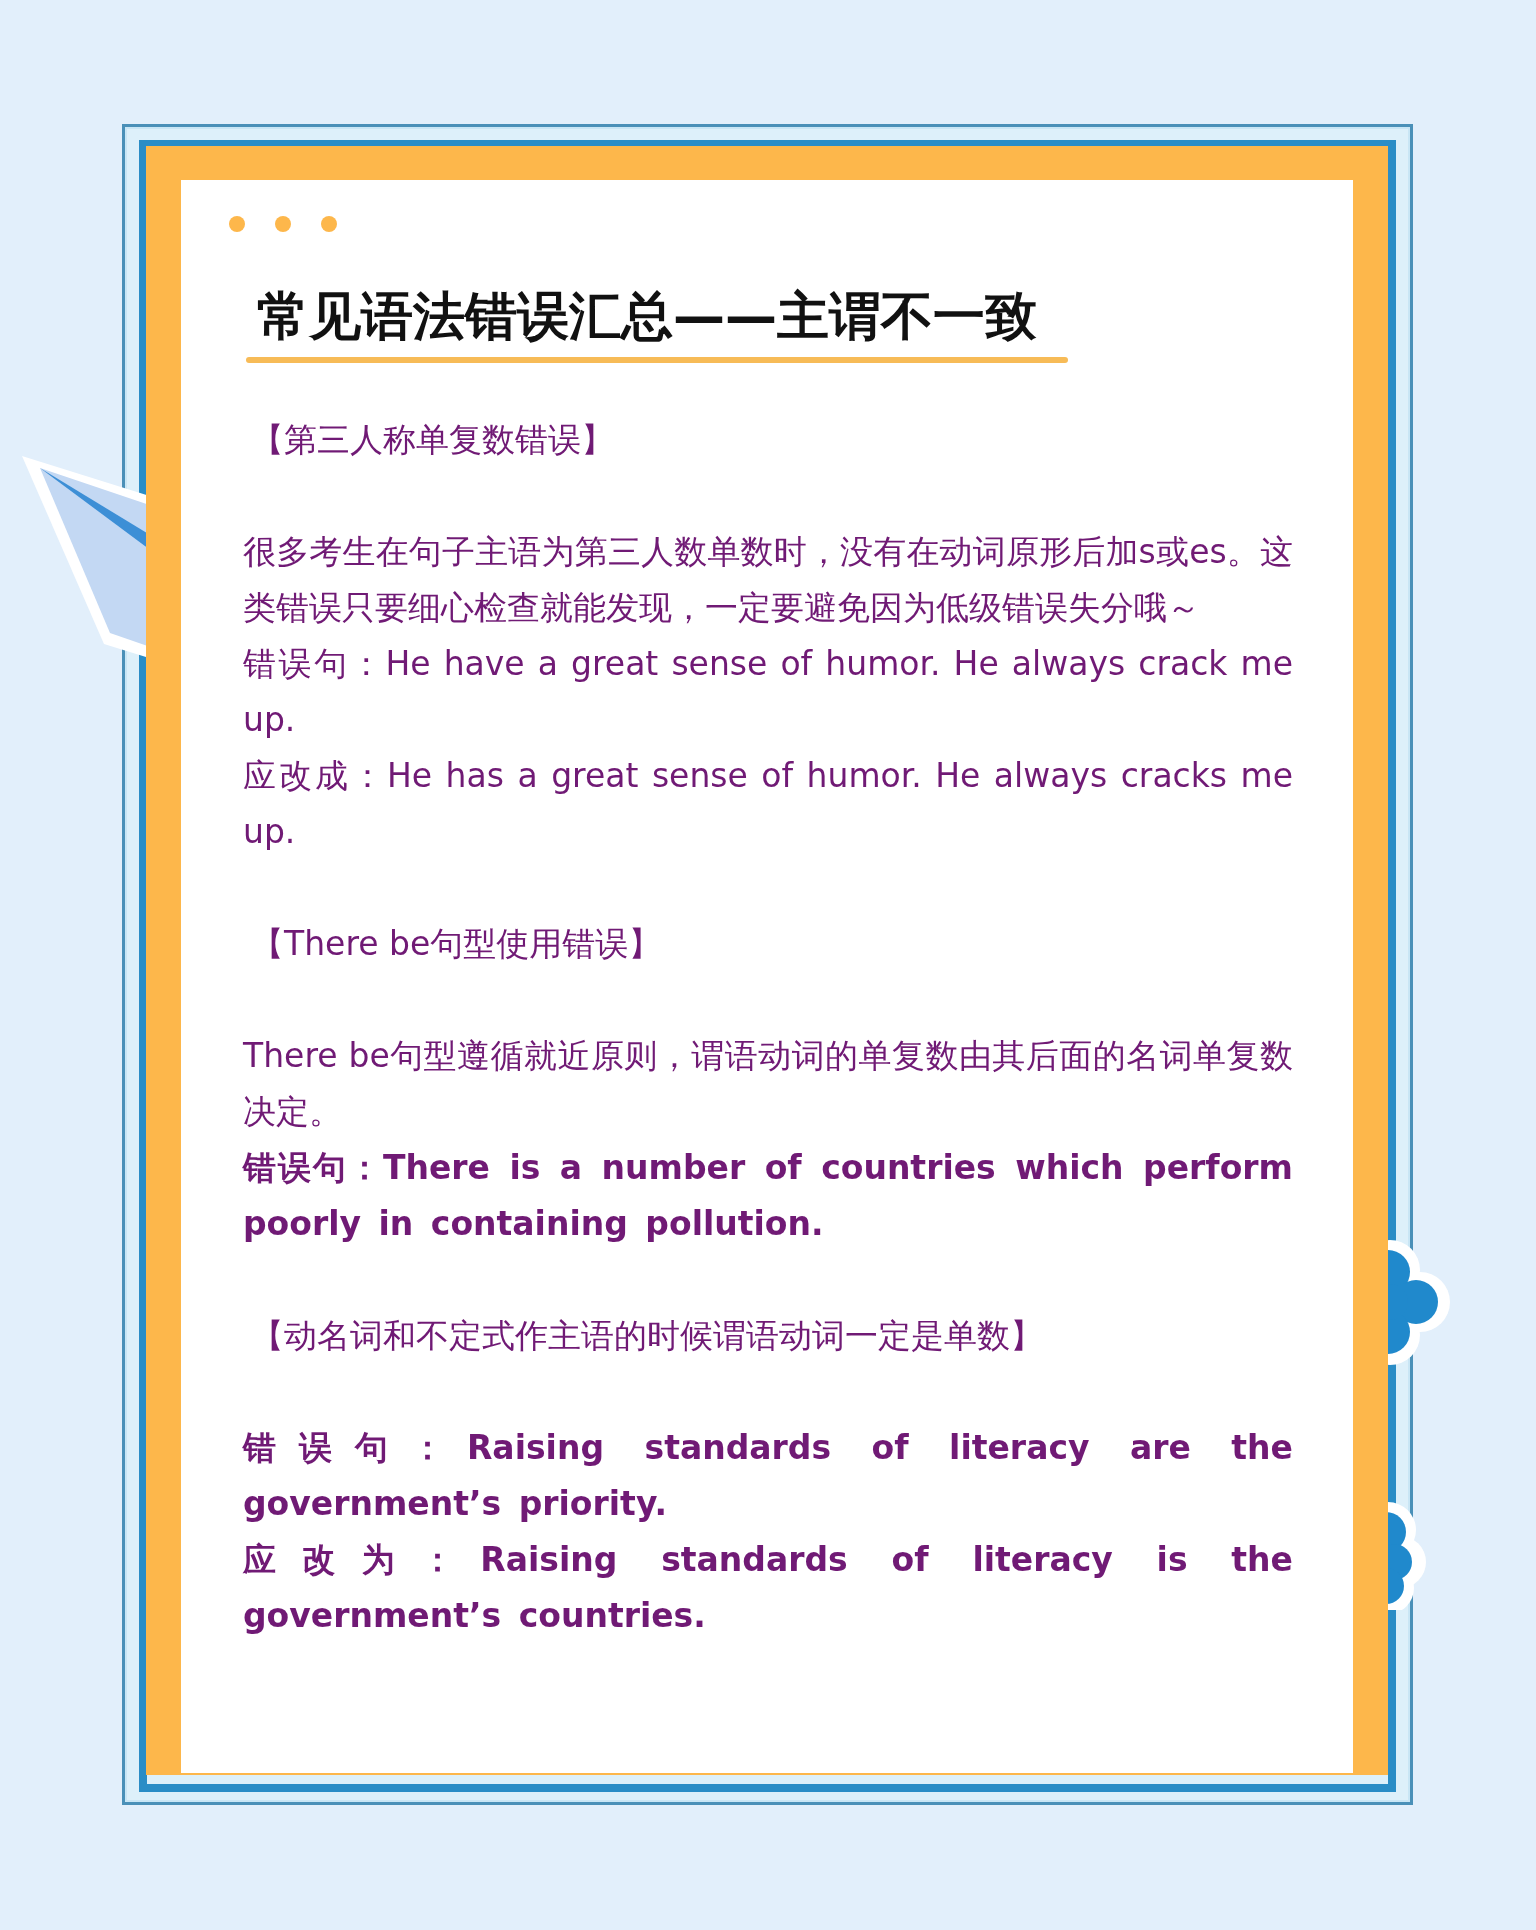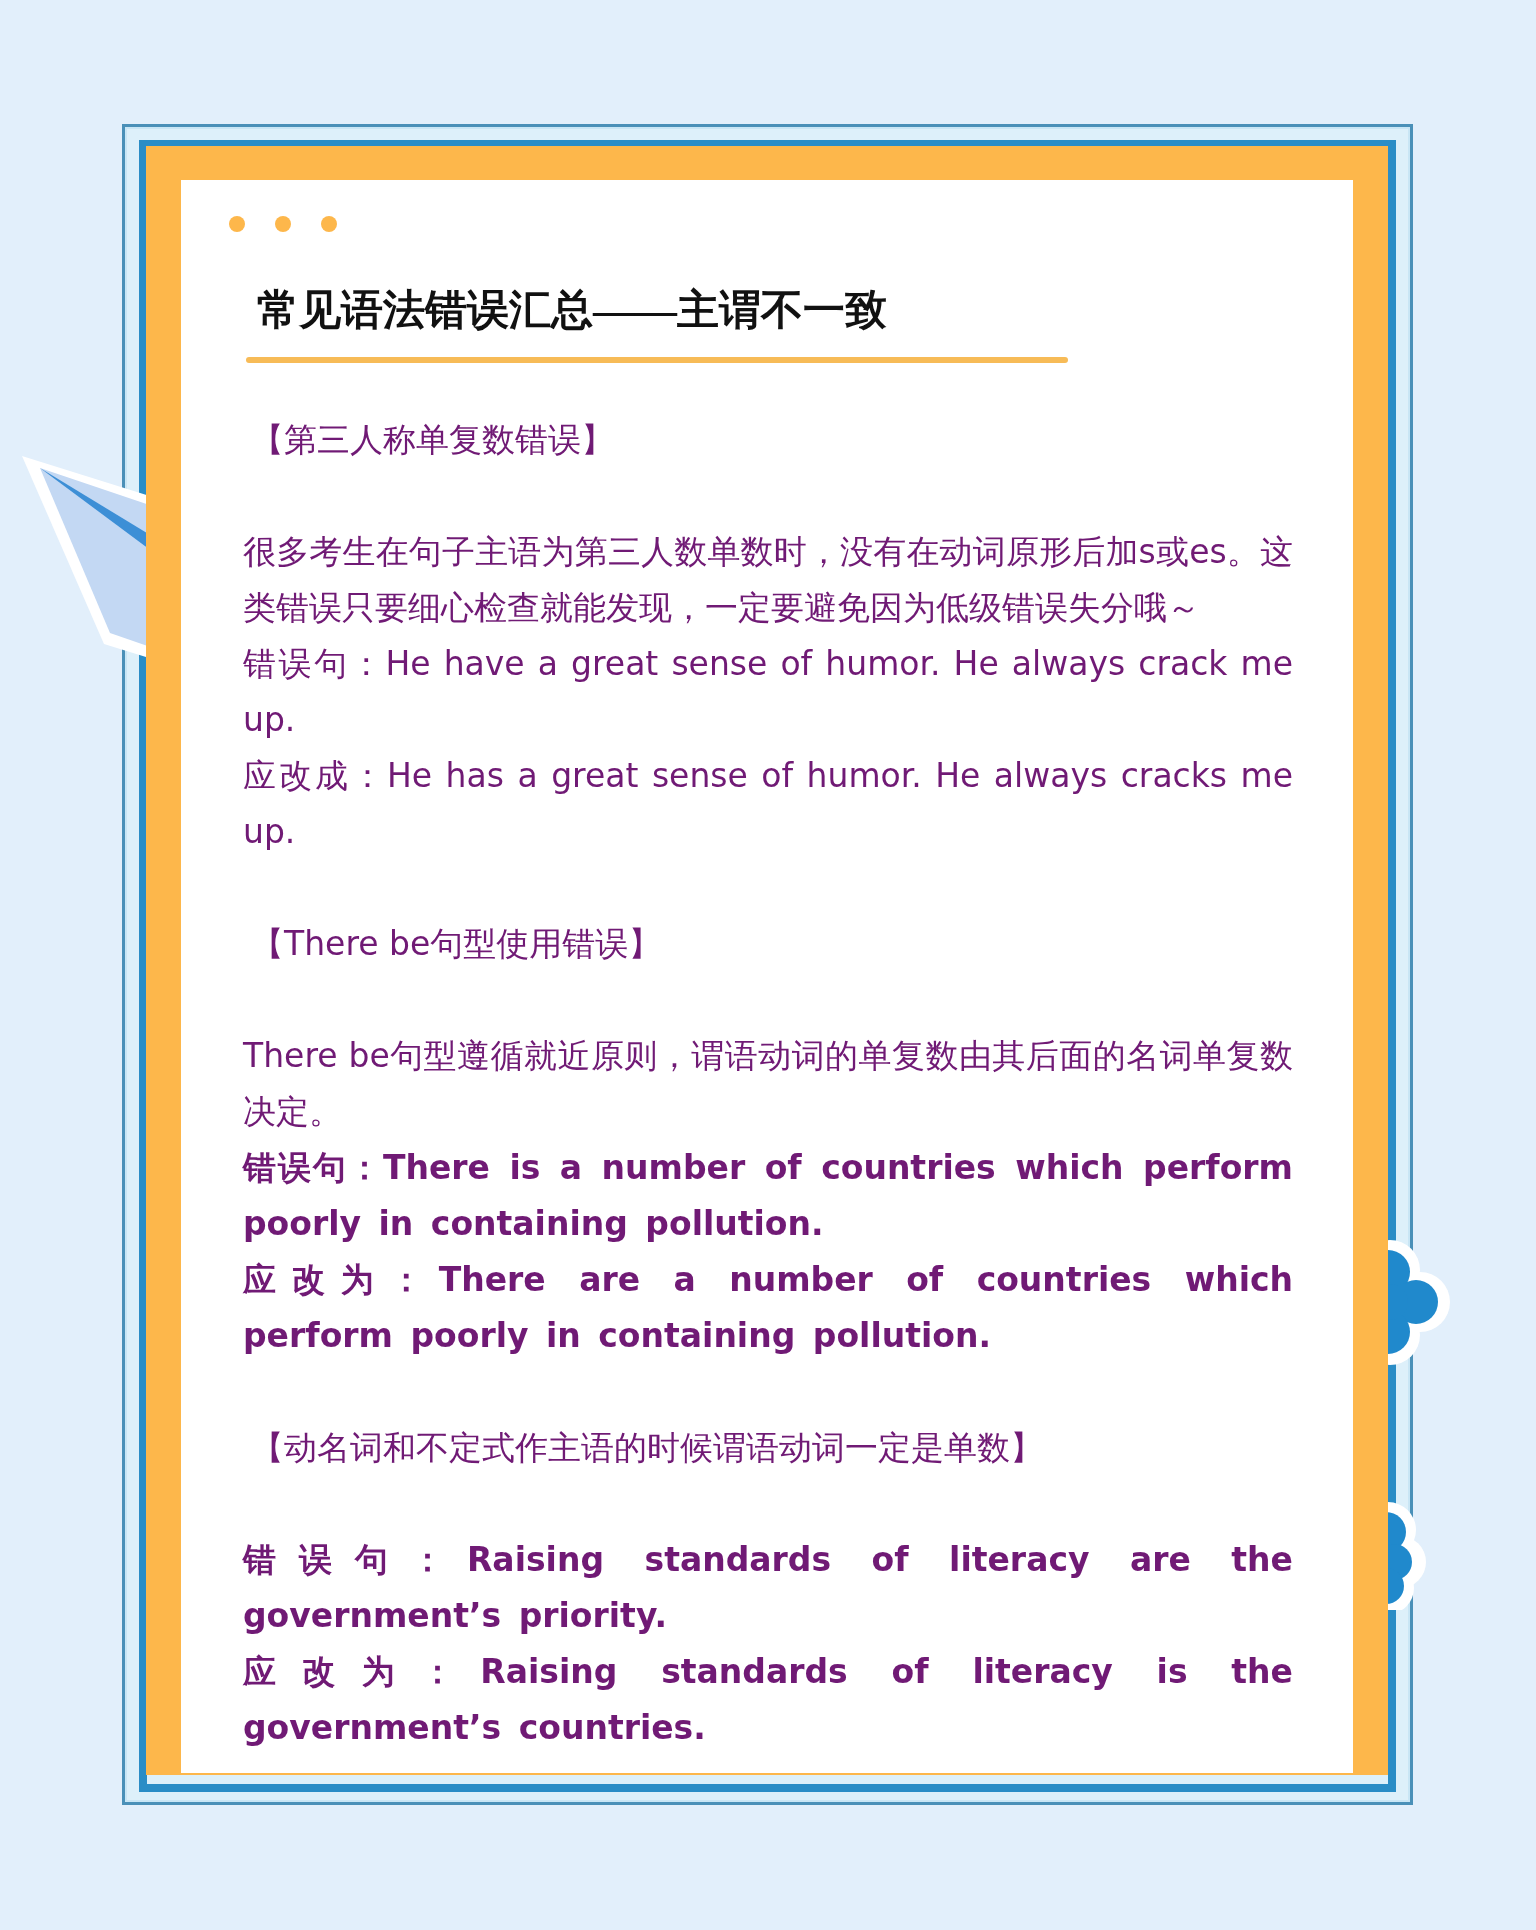--- a/index.html
+++ b/index.html
@@ -32,22 +32,22 @@
     background: #FDB74B;
   }
   .white-card {
     position: absolute; left: 181px; top: 180px; width: 1172px; height: 1593px;
     background: #ffffff;
   }
   .dots { position: absolute; left: 229px; top: 216px; display: flex; gap: 30px; }
   .dot { width: 16px; height: 16px; border-radius: 50%; background: #FDB74B; }
   .title {
     position: absolute; left: 257px; top: 282px;
-    font-size: 42px; font-weight: bold; color: #111;
-    letter-spacing: 0px; white-space: nowrap; font-family: Liberation Serif, serif;
+    font-size: 52px; font-weight: bold; color: #111;
+    letter-spacing: 0px; white-space: nowrap;
   }
   .title-underline {
     position: absolute; left: 246px; top: 357px; width: 822px; height: 6px;
     border-radius: 3px; background: #F7BB57;
   }
   .content {
     position: absolute; left: 243px; top: 412px; width: 1050px;
     font-size: 33px; line-height: 56px; color: #701a75;
   }
   .content p { margin: 0; text-align: justify; }
@@ -110,19 +110,18 @@
   <p class="heading">【第三人称单复数错误】</p>
   <div class="gap"></div>
   <p>很多考生在句子主语为第三人数单数时，没有在动词原形后加s或es。这类错误只要细心检查就能发现，一定要避免因为低级错误失分哦～</p>
   <p>错误句：He have a great sense of humor. He always crack me up.</p>
   <p>应改成：He has a great sense of humor. He always cracks me up.</p>
   <div class="gap"></div>
   <p class="heading">【There be句型使用错误】</p>
   <div class="gap"></div>
   <p>There be句型遵循就近原则，谓语动词的单复数由其后面的名词单复数决定。</p>
   <p class="spaced">错误句：There is a number of countries which perform poorly in containing pollution.</p>
-  <p class="spaced">应改为：There are a number of countries which perform poorly in containing pollution.</p>
   <div class="gap"></div>
   <p class="heading">【动名词和不定式作主语的时候谓语动词一定是单数】</p>
   <div class="gap"></div>
   <p class="spaced">错误句：Raising standards of literacy are the government’s priority.</p>
   <p class="spaced">应改为：Raising standards of literacy is the government’s countries.</p>
 </div>
 
 </body></html>

